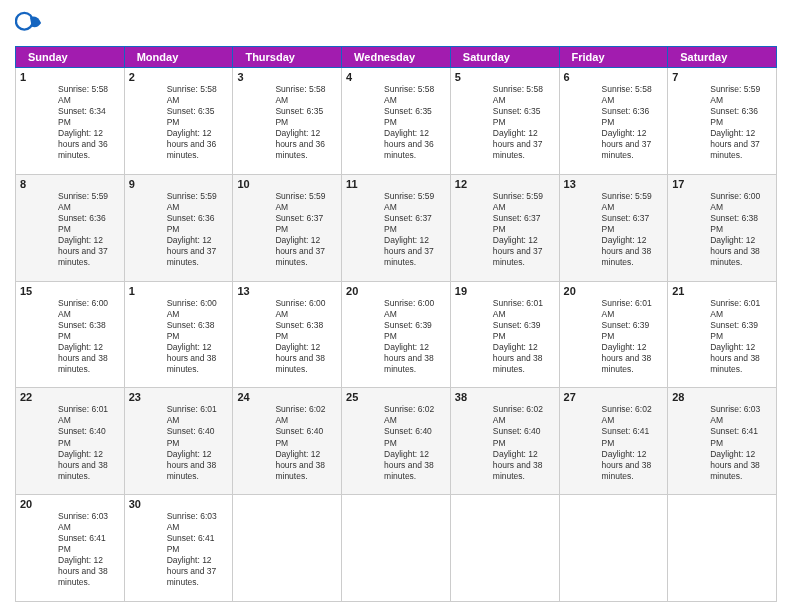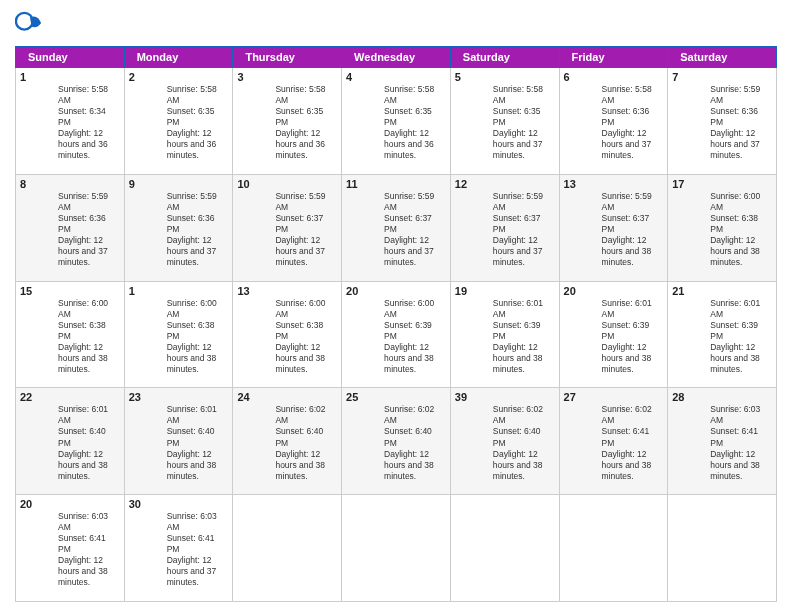--- a/index.html
+++ b/index.html
@@ -238,21 +238,21 @@
           </td>
           <td>
             <span class="day-num">24</span>
 <div class="day-info">Sunrise: 6:02 AM<br>Sunset: 6:40 PM<br>Daylight: 12 hours and 38 minutes.</div>
           </td>
           <td>
             <span class="day-num">25</span>
 <div class="day-info">Sunrise: 6:02 AM<br>Sunset: 6:40 PM<br>Daylight: 12 hours and 38 minutes.</div>
           </td>
           <td>
-            <span class="day-num">39</span>
+            <span class="day-num">38</span>
 <div class="day-info">Sunrise: 6:02 AM<br>Sunset: 6:40 PM<br>Daylight: 12 hours and 38 minutes.</div>
           </td>
           <td>
             <span class="day-num">27</span>
 <div class="day-info">Sunrise: 6:02 AM<br>Sunset: 6:41 PM<br>Daylight: 12 hours and 38 minutes.</div>
           </td>
           <td>
             <span class="day-num">28</span>
 <div class="day-info">Sunrise: 6:03 AM<br>Sunset: 6:41 PM<br>Daylight: 12 hours and 38 minutes.</div>
           </td>

